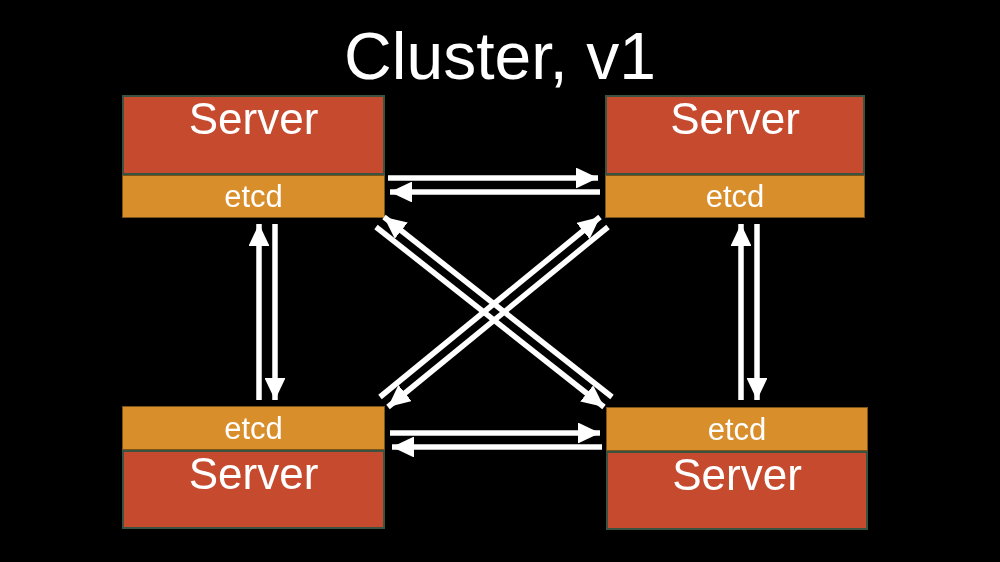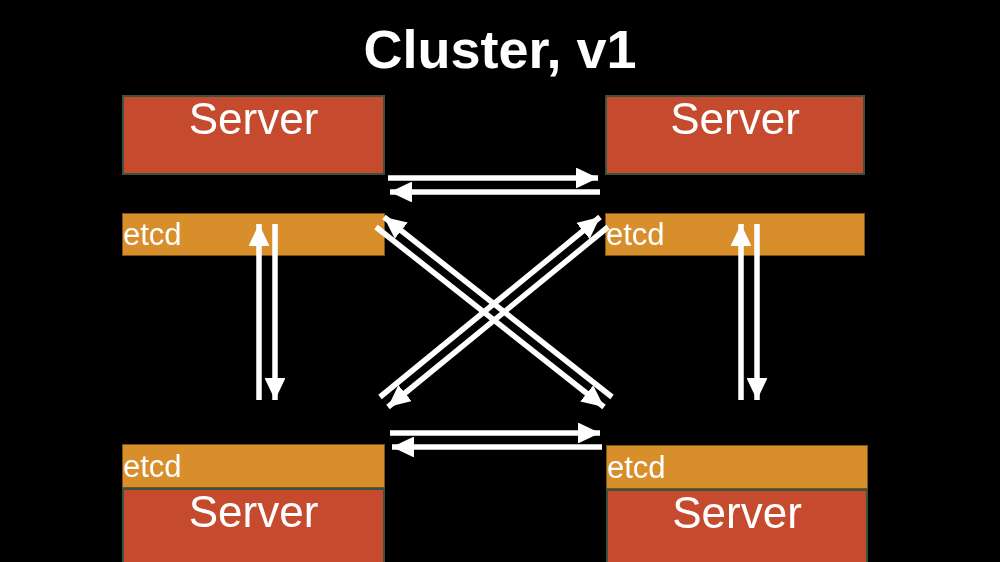--- a/index.html
+++ b/index.html
@@ -8,22 +8,22 @@
       width:1000px;height:562px;
       background:var(--bg,#000000);
       overflow:hidden;
       font-family:"Liberation Sans",sans-serif;
     }
     .title{
       position:absolute;
       top:18px;left:0;right:0;
       text-align:center;
       color:var(--label,#ffffff);
-      font-size:54px;
-      font-weight:700;
+      font-size:66px;
+      font-weight:400;
       letter-spacing:0px;
     }
     .node{position:absolute;display:flex;flex-direction:column;}
     .tl{left:122px;top:95px;width:263px;}
     .tr{left:605px;top:95px;width:260px;}
     .bl{left:122px;top:406px;width:263px;}
     .br{left:606px;top:407px;width:262px;}
     .server-box{
       height:80px;
       background:var(--server-fill,#C64A2E);
@@ -33,25 +33,24 @@
       color:var(--label,#ffffff);
       font-size:44px;
       line-height:1;
     }
     .bl .server-box,.br .server-box{height:79px;}
     .etcd-box{
       height:43px;
       background:var(--etcd-fill,#D98E2C);
       border:1px solid var(--etcd-border,#7A5517);
       box-sizing:border-box;
-      display:flex;align-items:center;
+      display:flex;align-items:center;justify-content:center;
       color:var(--label,#ffffff);
       font-size:31px;
       line-height:1;
-      margin-top:38px;
     }
     .bl .etcd-box,.br .etcd-box{height:44px;}
     svg.arrows{position:absolute;left:0;top:0;width:1000px;height:562px;pointer-events:none;}
   </style>
 </head>
 <body>
 
 <div class="stage" style="--bg: #000000; --server-fill: #C64A2E; --server-border: #3A5240; --etcd-fill: #D98E2C; --etcd-border: #7A5517; --label: #FFFFFF;">
 
   <div class="title">Cluster, v1</div>

